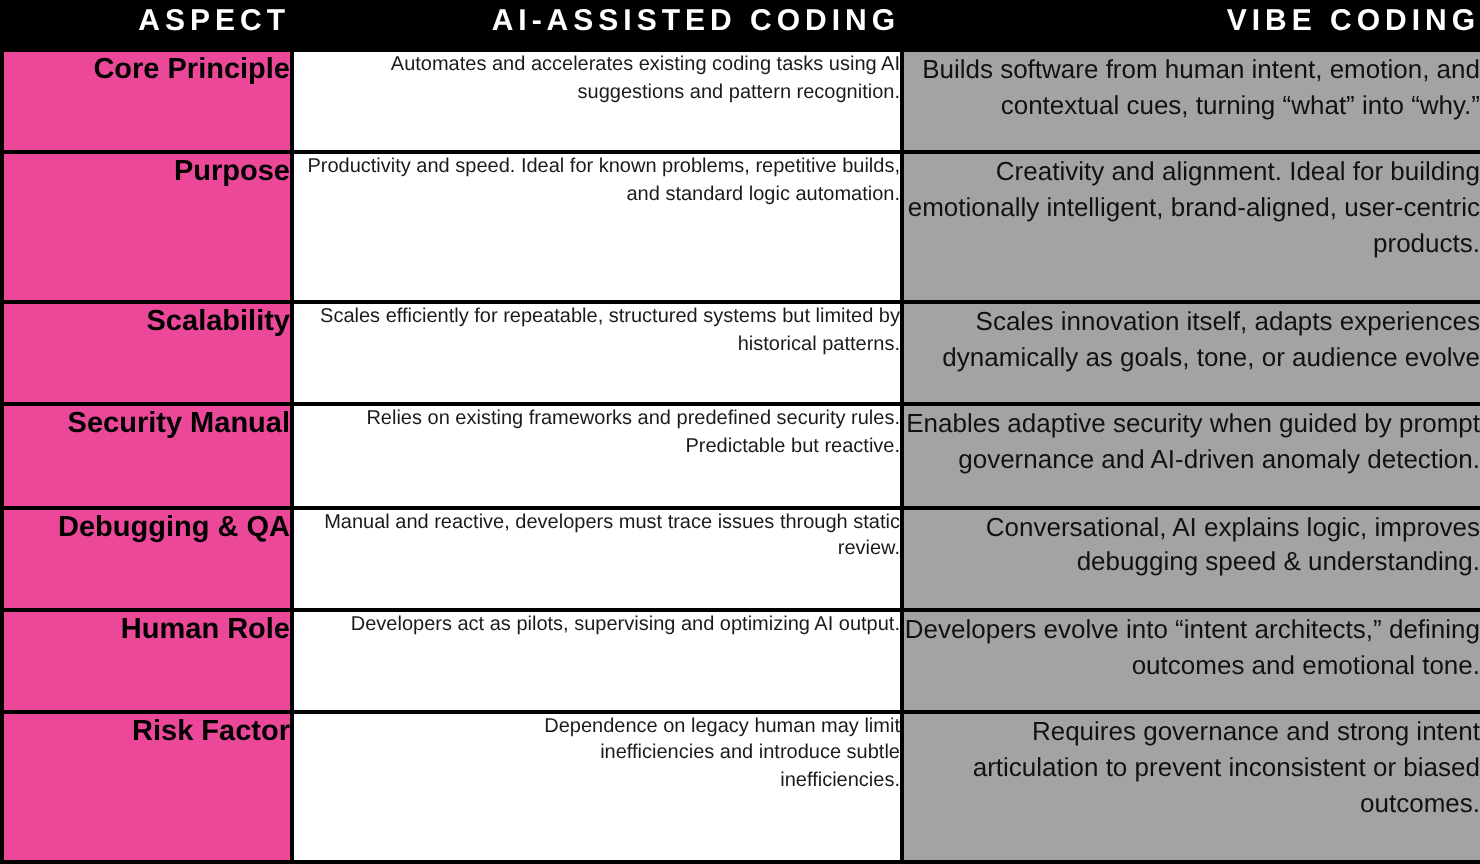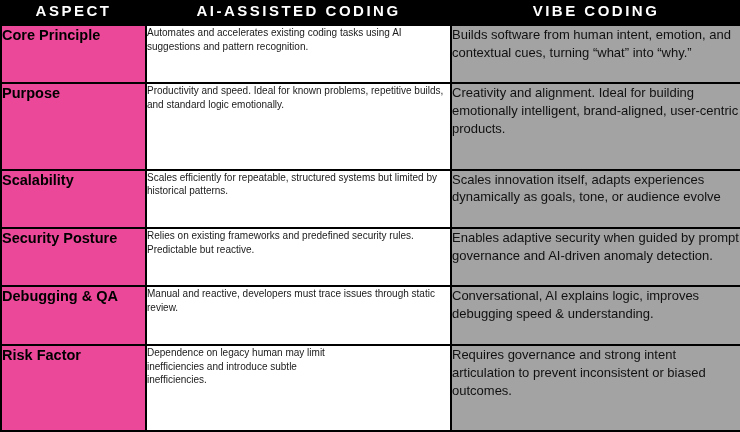--- a/index.html
+++ b/index.html
@@ -17,20 +17,21 @@
     width: 740px;
     height: 432px;
     border-collapse: collapse;
     table-layout: fixed;
     background: #ffffff;
   }
   #comparison-table td, #comparison-table th {
     border: 2px solid #000000;
     vertical-align: top;
     padding: 0;
+    text-align: right;
   }
   thead th {
     background: #000000;
     color: #ffffff;
     font-weight: bold;
     font-size: 15px;
     letter-spacing: 2.5px;
     text-align: center;
     padding: 7px 4px 8px 4px;
     height: 22px;
@@ -89,40 +90,40 @@
         </td>
       <td class="vibe-cell">
           <span class="cell-text">Builds software from human intent, emotion, and contextual cues, turning “what” into “why.”</span>
         </td>
     </tr>
     <tr>
       <td class="aspect-cell">
           <span class="cell-text">Purpose</span>
         </td>
       <td class="ai-cell">
-          <span class="cell-text">Productivity and speed. Ideal for known problems, repetitive builds, and standard logic emotionally.</span>
+          <span class="cell-text">Productivity and speed. Ideal for known problems, repetitive builds, and standard logic automation.</span>
         </td>
       <td class="vibe-cell">
           <span class="cell-text">Creativity and alignment. Ideal for building emotionally intelligent, brand-aligned, user-centric products.</span>
         </td>
     </tr>
     <tr>
       <td class="aspect-cell">
           <span class="cell-text">Scalability</span>
         </td>
       <td class="ai-cell">
           <span class="cell-text">Scales efficiently for repeatable, structured systems but limited by historical patterns.</span>
         </td>
       <td class="vibe-cell">
           <span class="cell-text">Scales innovation itself, adapts experiences dynamically as goals, tone, or audience evolve</span>
         </td>
     </tr>
     <tr>
       <td class="aspect-cell">
-          <span class="cell-text">Security Posture</span>
+          <span class="cell-text">Security Manual</span>
         </td>
       <td class="ai-cell">
           <span class="cell-text">Relies on existing frameworks and predefined security rules. Predictable but reactive.</span>
         </td>
       <td class="vibe-cell">
           <span class="cell-text">Enables adaptive security when guided by prompt governance and AI-driven anomaly detection.</span>
         </td>
     </tr>
     <tr>
       <td class="aspect-cell">
@@ -130,20 +131,31 @@
         </td>
       <td class="ai-cell">
           <span class="cell-text">Manual and reactive, developers must trace issues through static review.</span>
         </td>
       <td class="vibe-cell">
           <span class="cell-text">Conversational, AI explains logic, improves debugging speed &amp; understanding.</span>
         </td>
     </tr>
     <tr>
       <td class="aspect-cell">
+          <span class="cell-text">Human Role</span>
+        </td>
+      <td class="ai-cell">
+          <span class="cell-text">Developers act as pilots, supervising and optimizing AI output.</span>
+        </td>
+      <td class="vibe-cell">
+          <span class="cell-text">Developers evolve into “intent architects,” defining outcomes and emotional tone.</span>
+        </td>
+    </tr>
+    <tr>
+      <td class="aspect-cell">
           <span class="cell-text">Risk Factor</span>
         </td>
       <td class="ai-cell">
           <span class="cell-text"> Dependence on legacy human may limit
  inefficiencies and introduce subtle
  inefficiencies.</span>
         </td>
       <td class="vibe-cell">
           <span class="cell-text">Requires governance and strong intent articulation to prevent inconsistent or biased outcomes.</span>
         </td>

